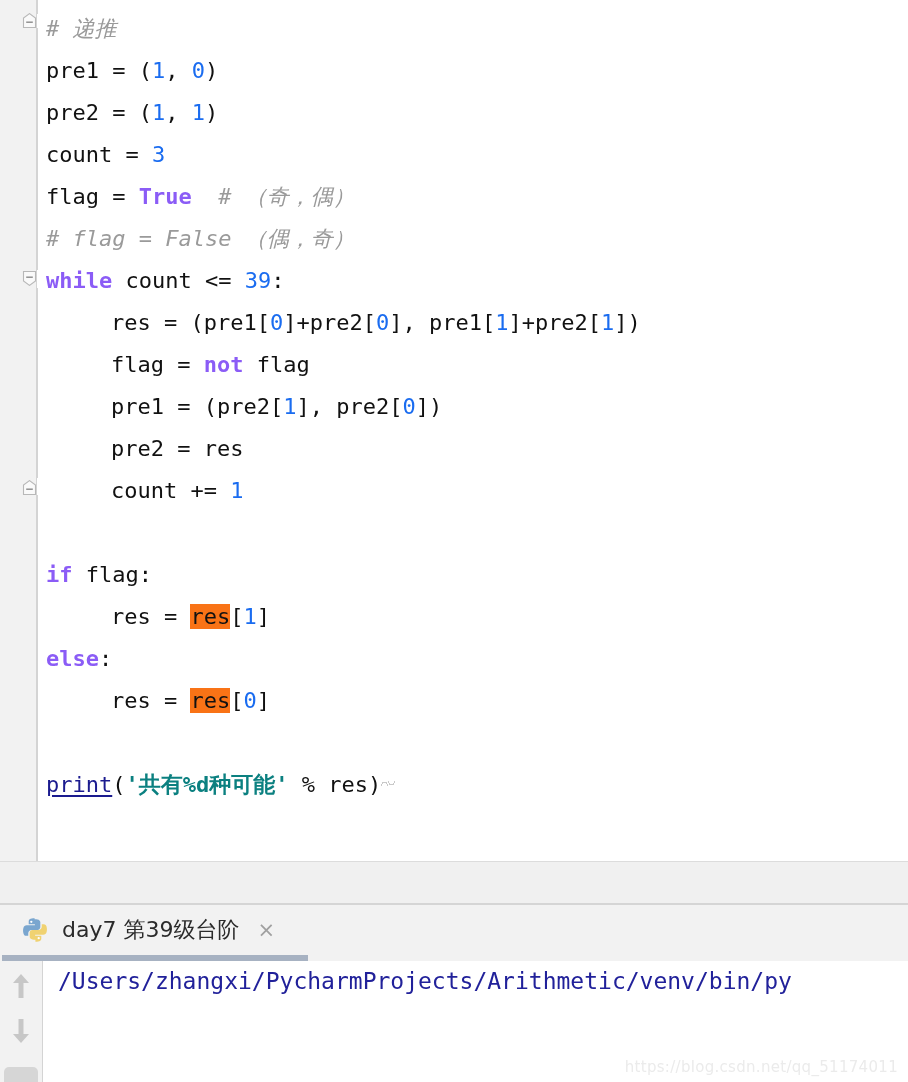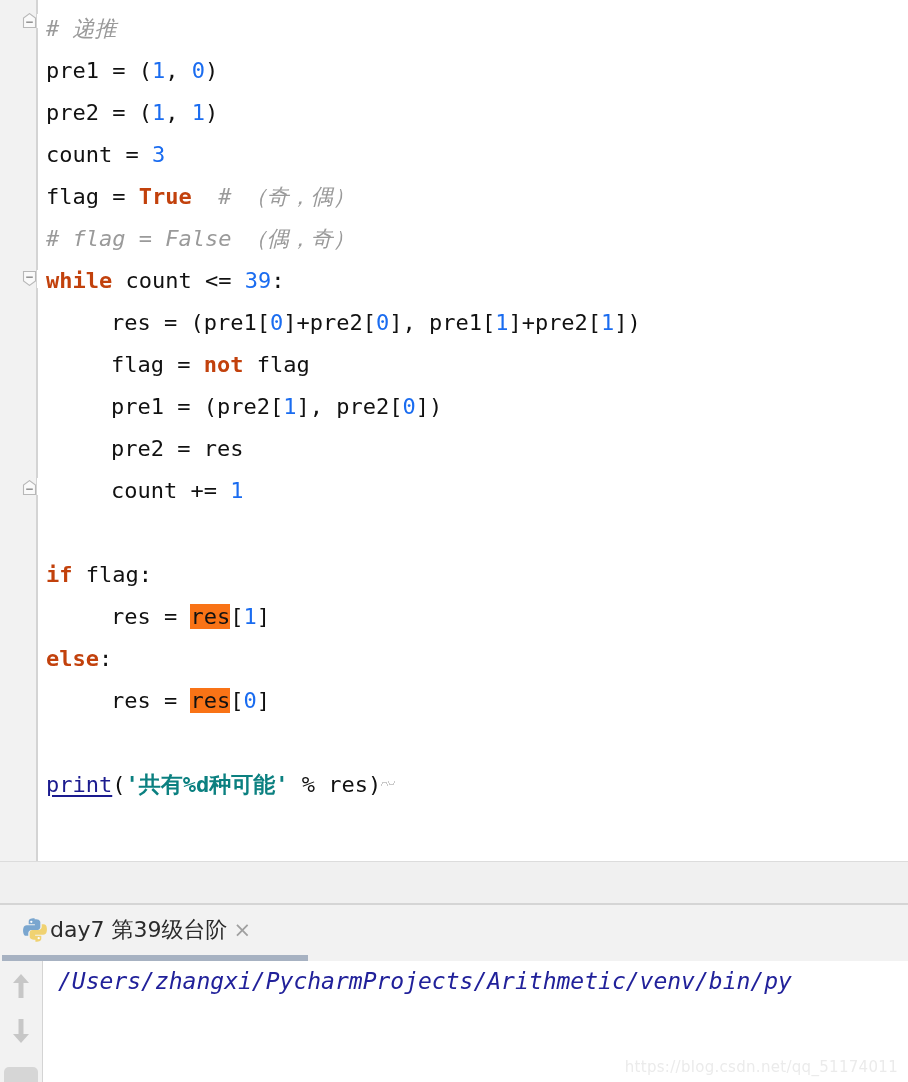--- a/index.html
+++ b/index.html
@@ -74,21 +74,21 @@
     color: #111111;
   }
   .line {
     position: absolute;
     left: 46px;
     height: 42px;
     white-space: pre;
   }
 
   
-  .kw      { color: #c2410c; font-weight: bold; text-align: right; }
+  .kw      { color: #8b5cf6; font-weight: bold; text-align: right; }
   .num     { color: #1a6cf0; }
   .cmt     { color: #9a9a9a; font-style: italic; }
   .str     { color: #0b8080; font-weight: bold; }
   .builtin { color: #1b1b8f; text-decoration: underline; text-decoration-color: #1b1b8f; text-underline-offset: 3px; }
   .plain   { color: #111111; }
   .hl      { background: #f97316; }
   .squig {
     display: inline-block;
     position: relative;
     width: 14px;
@@ -132,21 +132,21 @@
     position: absolute;
     left: 0; top: 0;
     width: 908px; height: 50px;
   }
   .run-tab {
     position: absolute;
     left: 2px; top: 0;
     height: 50px;
     display: flex;
     align-items: center;
-    gap: 2px;
+    gap: 14px;
     padding: 0 14px 0 20px;
     background: #f2f2f2;
   }
   .py-icon { width: 26px; height: 26px; flex: 0 0 auto; }
   .tab-label {
     font-family: "DejaVu Sans", "Liberation Sans", sans-serif;
     font-size: 22px;
     color: #2b2b2b;
     white-space: nowrap;
   }
@@ -195,21 +195,20 @@
   }
   .console-out {
     position: absolute;
     left: 58px; top: 0;
     width: 850px;
     font-family: "DejaVu Sans Mono", "Liberation Mono", monospace;
     font-size: 23px;
     line-height: 41px;
     white-space: pre;
     overflow: hidden;
-    font-style: italic;
   }
   .out-line { height: 41px; white-space: pre; overflow: hidden; }
   .out-path { color: #21219a; }
   .out-text { color: #0a0a0a; }
 
   
   .watermark {
     position: absolute;
     right: 10px; bottom: 6px;
     font-family: "DejaVu Sans", "Liberation Sans", sans-serif;

